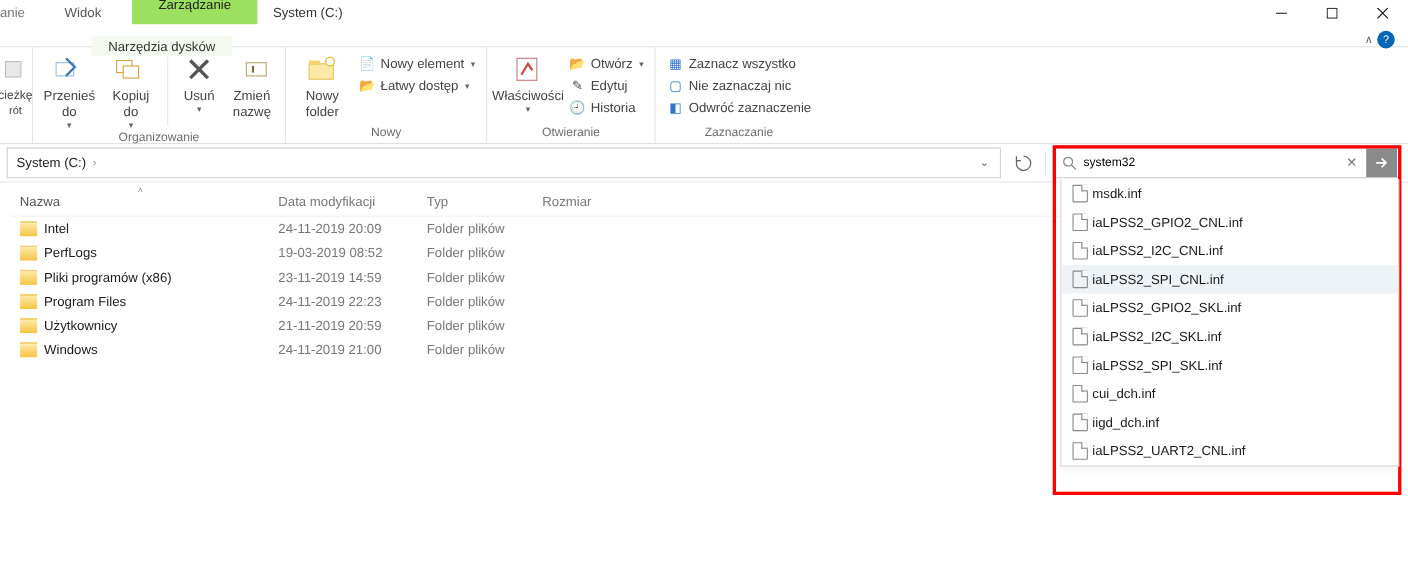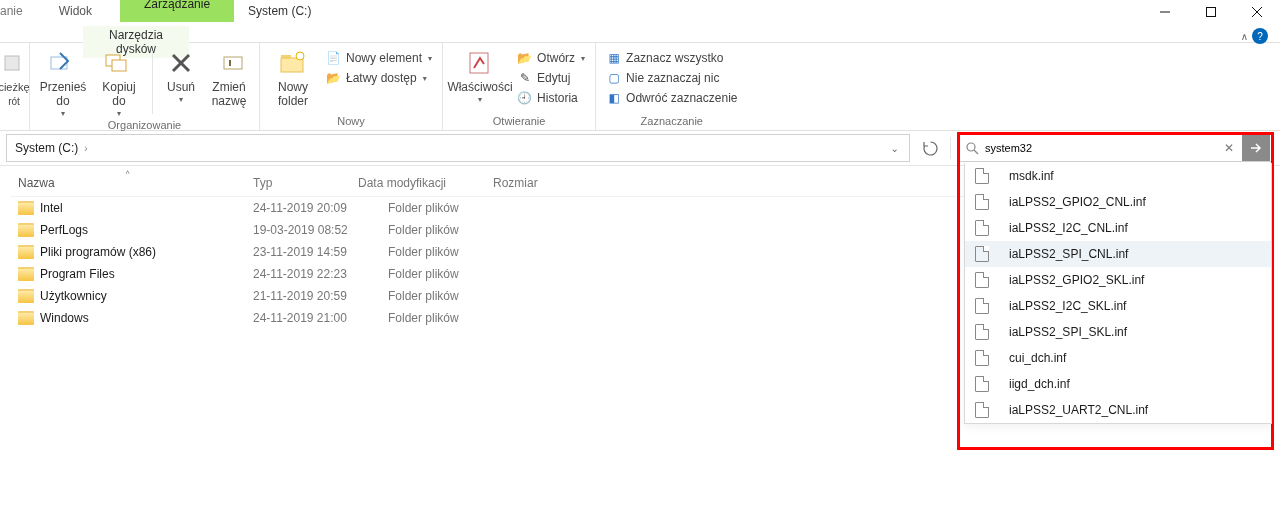--- a/index.html
+++ b/index.html
@@ -64,21 +64,21 @@
   .c-type { width:105px; }
   .c-size { width:120px; }
   .row { display:flex; align-items:center; padding:2px 0;}
   .row .cell { padding:2px 8px; }
   .row .c-name { display:flex; align-items:center; gap:6px;}
   .row .folder-ic { width:16px; height:14px; background:linear-gradient(#ffe9a6,#f5c443); border-radius:1px; border-top:2px solid #f3d173; position:relative;}
   .c-date, .c-type, .c-size { color:#777;}
 
   
   .suggestions { position:absolute; top:28px; right:-1px; width:308px; background:#fff; border:1px solid #d8d8d8; border-top:none; z-index:20; box-shadow:0 4px 8px rgba(0,0,0,.05);}
-  .sug-item { display:flex; align-items:center; gap:20px; padding:5px 10px; }
+  .sug-item { display:flex; align-items:center; gap:4px; padding:5px 10px; }
   .sug-item.hover { background:#eef3f7;}
   .sug-item .doc-ic { width:14px; height:16px; border:1px solid #888; border-radius:1px; position:relative;}
   .sug-item .doc-ic::after { content:""; position:absolute; right:-1px; top:-1px; width:5px; height:5px; background:#fff; border-left:1px solid #888; border-bottom:1px solid #888;}
 
   
   .annotation { position:absolute; border:3px solid #ff0000; pointer-events:none;}
 
   svg { display:block; }
 </style>
 </head>
@@ -86,21 +86,21 @@
 
 <div style="display:flex;">
   <div>
     <div class="tabs-row">
       <div class="tab partial">anie</div>
       <div class="tab">Widok</div>
       <div class="tab active-context" style="margin-left:0;">Zarządzanie</div>
     </div>
     <div class="tab-subrow">
       <div class="tab-sub partial" style="width:45px; overflow:hidden;"></div>
-      <div class="tab-sub tools" style="margin-left:38px; width:106px; text-align:center;margin-top:20px;">Narzędzia dysków</div>
+      <div class="tab-sub tools" style="margin-left:38px; width:128px; text-align:center;margin-top:20px;">Narzędzia dysków</div>
     </div>
   </div>
   <div class="title-bar" style="flex:1;">
     <span class="drive-title">System (C:)</span>
     <div class="window-controls">
       <div class="wc">
           <svg width="10" height="10">
             <line x1="0" y1="5" x2="10" y2="5" stroke="#111" stroke-width="1"></line>
           </svg>
         </div>
@@ -337,22 +337,22 @@
           <span>iaLPSS2_UART2_CNL.inf</span>
         </div>
       </div>
   </div>
 </div>
 
 <div class="filepanel">
   <div class="filelist">
     <div class="cols">
       <div class="col c-name"><span class="sort">˄</span><span>Nazwa</span></div>
+      <div class="col c-date">Data modyfikacji</div>
       <div class="col c-type">Typ</div>
-      <div class="col c-date">Data modyfikacji</div>
       <div class="col c-size">Rozmiar</div>
     </div>
     <div id="rows">
         <div class="row">
           <div class="cell c-name">
             <span class="folder-ic"></span>
             <span>Intel</span>
           </div>
           <div class="cell c-date">24-11-2019 20:09</div>
           <div class="cell c-type">Folder plików</div>

